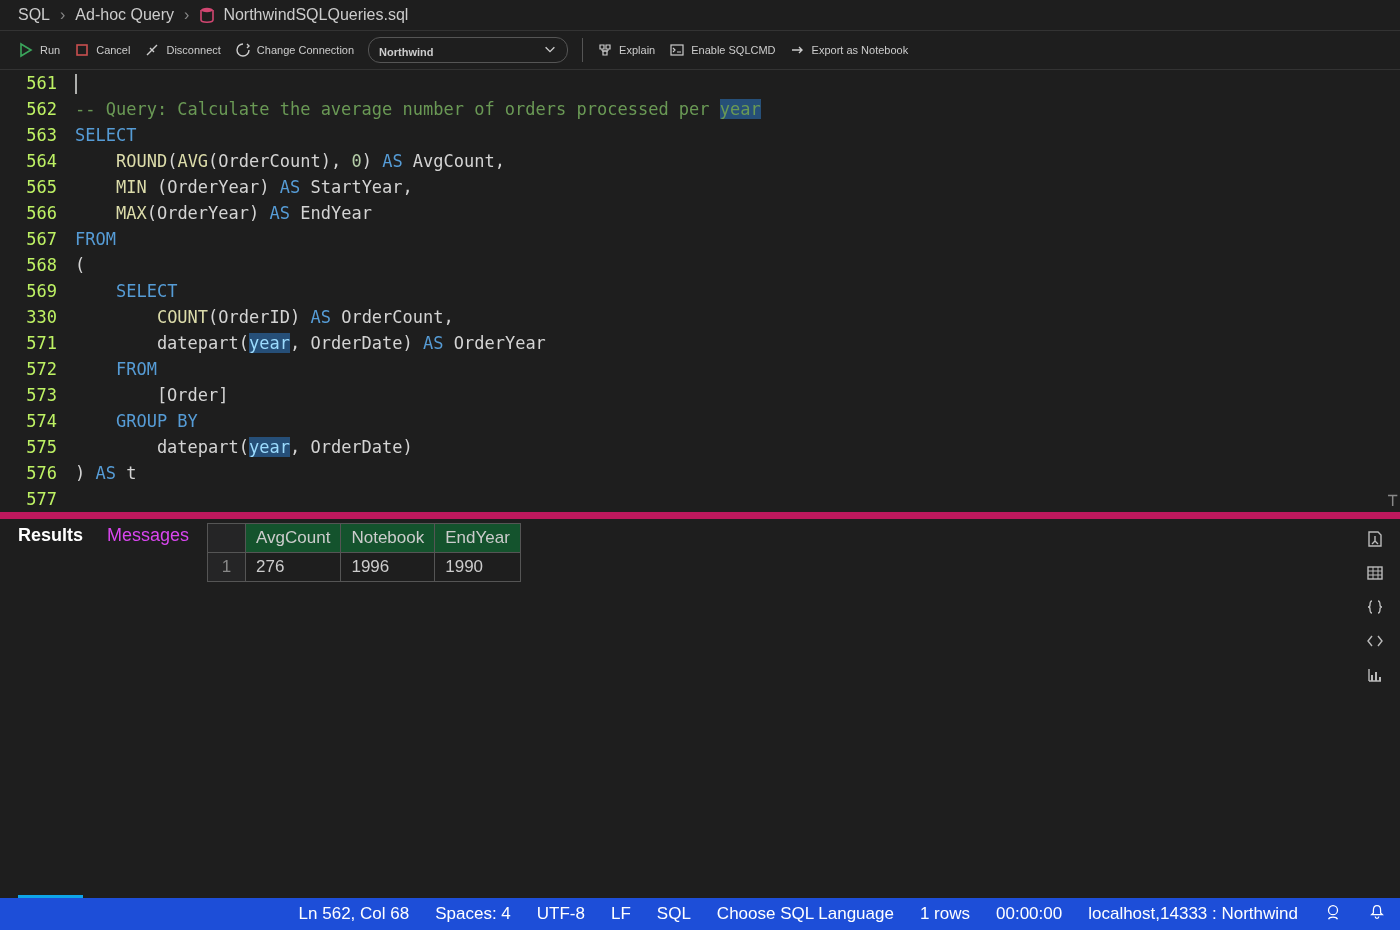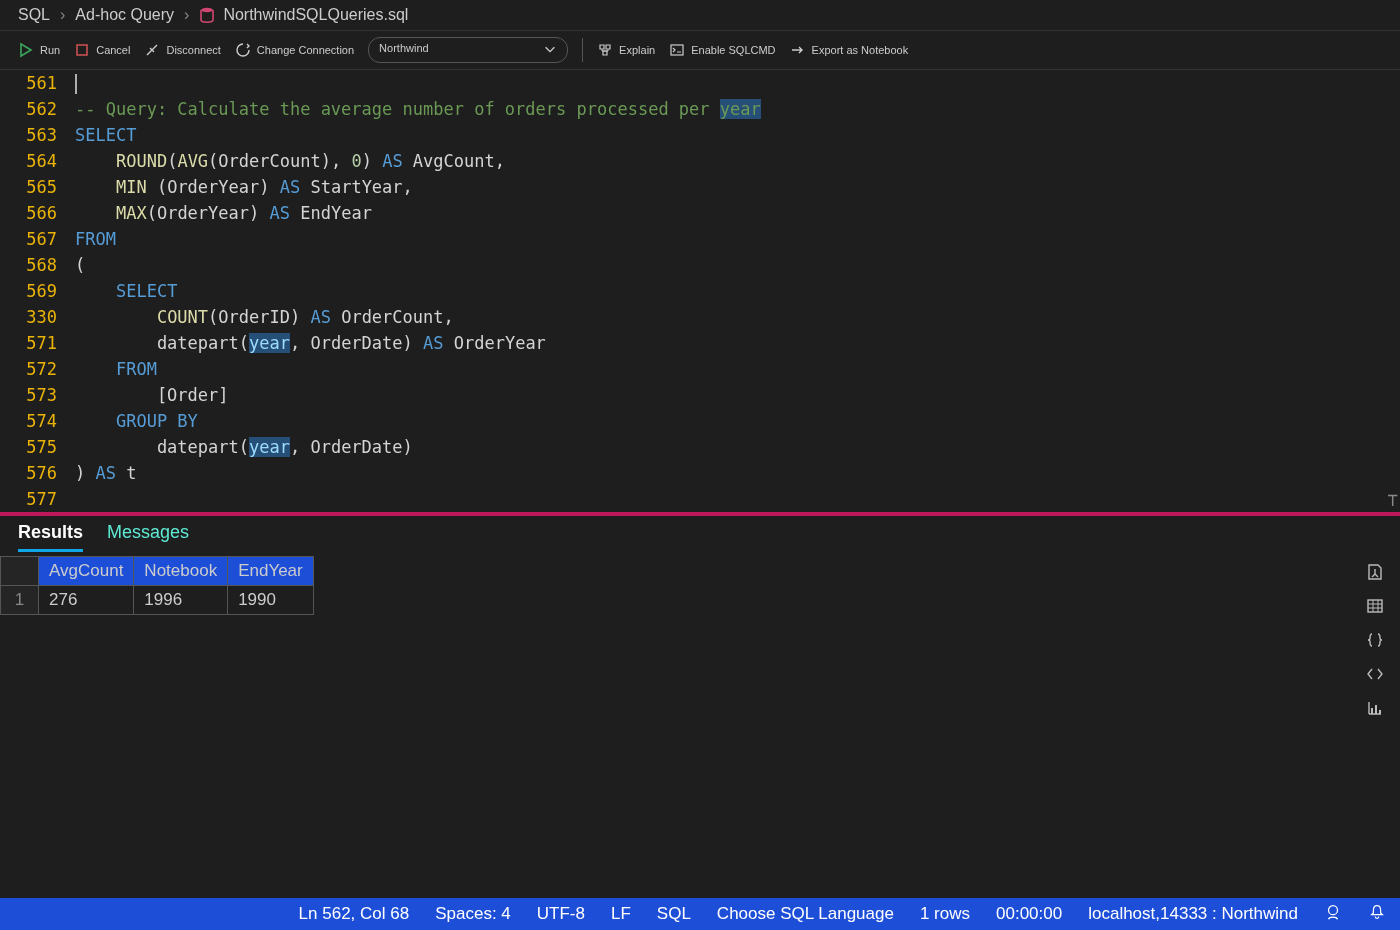--- a/index.html
+++ b/index.html
@@ -35,88 +35,89 @@
   display: flex;
   align-items: center;
   padding: 6px 18px;
   gap: 14px;
   font-size: 11px;
   border-bottom: 1px solid #333;
 }
 .tool-btn { display: flex; align-items: center; gap: 6px; cursor: pointer; color: #cccccc; }
 .tool-btn svg { width: 16px; height: 16px; }
 .db-select {
-  display: flex; align-items: flex-start; justify-content: space-between;
+  display: flex; align-items: flex-end; justify-content: space-between;
   border: 1px solid #555; border-radius: 12px;
   padding: 4px 10px;
   min-width: 200px;
   cursor: pointer;
+  font-weight: bold;
 }
 .toolbar .divider { width: 1px; height: 24px; background: #555; }
 
 
 .editor {
   flex: 0 0 auto;
   display: flex;
   font-family: "SF Mono", Menlo, Consolas, monospace;
   font-size: 17px;
   background: #1e1e1e;
   position: relative;
 }
 .gutter {
   width: 75px;
   text-align: right;
   padding-right: 18px;
-  color: #eab308;
+  color: #bef264;
   user-select: none;
 }
 .gutter div, .code div.line { height: 26px; line-height: 26px; }
 .code { flex: 1; white-space: pre; }
 .code .line { color: #d4d4d4; }
 .kw { color: #569cd6; }
 .fn { color: #dcdcaa; margin-top: 28px; }
 .num { color: #b5cea8; }
 .comment { color: #6a9955; }
 .hl { background: #264f78; }
 .ident { color: #9cdcfe; }
 .cursor-mark {
   display:inline-block; width:2px; height:20px; background:#aeafad; vertical-align:middle;
 }
 
 
 .panel {
   flex: 1;
   display: flex;
-  flex-direction: column;
-  border-top: 4px solid #be185d;
+  flex-direction: row;
+  border-top: 7px solid #be185d;
   justify-content: center;
 }
 .tabs {
   display: flex;
   gap: 24px;
   padding: 6px 18px 0 18px;
   font-size: 18px;
 }
-.tab { cursor: pointer; color: #5eead4; padding-bottom: 6px; }
+.tab { cursor: pointer; color: #d946ef; padding-bottom: 6px; }
 .tab.active { color: #fff; font-weight: 600; border-bottom: 3px solid #0ea5e9; }
 
 .results-body {
   flex: 1; display: flex;
 }
 .grid-wrap { flex: 1; padding: 4px 0 0 0; }
 table.results {
   border-collapse: collapse;
   font-size: 17px;
 }
 table.results th, table.results td {
   border: 1px solid #555;
   padding: 4px 10px;
   text-align: left;
 }
-table.results th { background: #1d4ed8; color: #ccc; font-weight: 500; }
+table.results th { background: #14532d; color: #ccc; font-weight: 500; }
 table.results th.rownum, table.results td.rownum {
   background: #252526; color: #888; width: 38px; text-align: center;
 }
 .side-icons {
   width: 50px;
   display: flex; flex-direction: column; align-items: center;
   gap: 14px; padding-top: 10px;
   color: #bbb;
 }
 .side-icons svg { width: 20px; height: 20px; cursor: pointer; }

